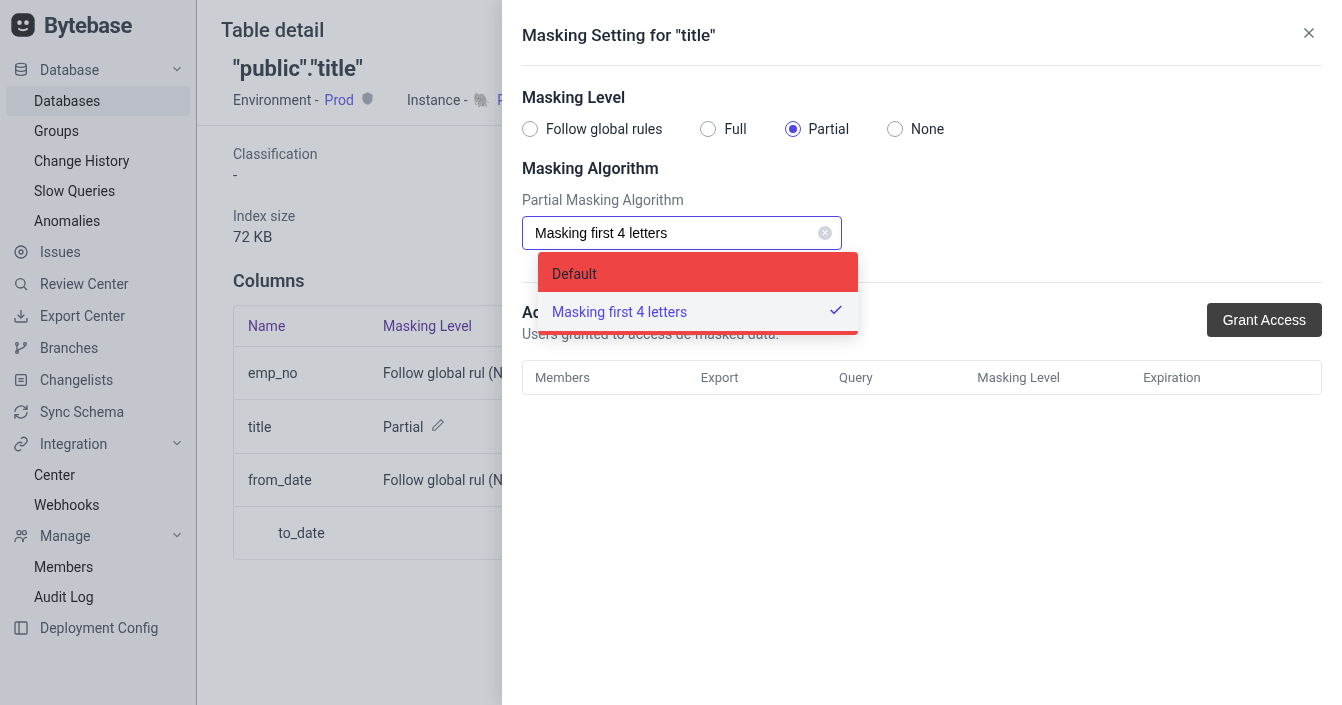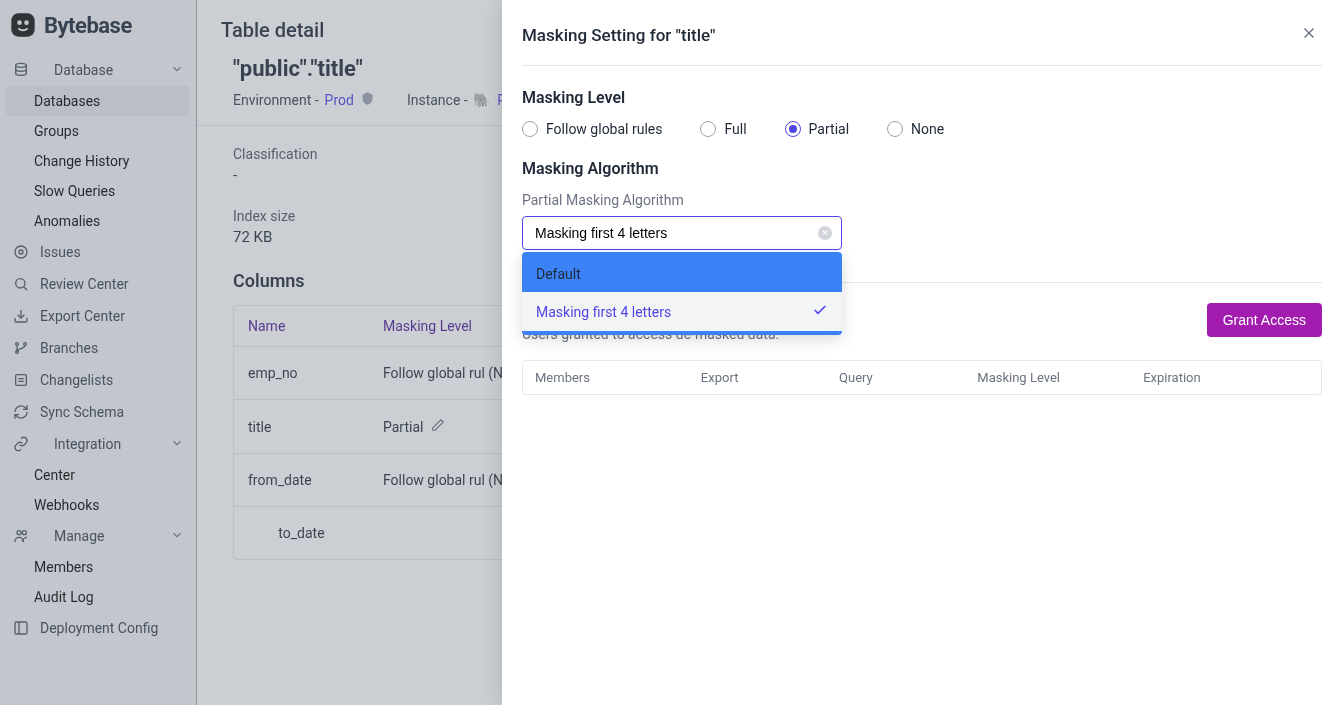--- a/index.html
+++ b/index.html
@@ -5,21 +5,21 @@
 * { box-sizing: border-box; margin: 0; padding: 0; }
 body { font-family: -apple-system, BlinkMacSystemFont, "Segoe UI", Roboto, sans-serif; font-size: 14px; color: #1f2937; width: 1342px; height: 705px; overflow: hidden; position: relative; background: #fff; }
 
 
 .sidebar { position: absolute; left: 0; top: 0; width: 197px; height: 705px; background: #f3f4f6; border-right: 1px solid #a3a3a3; }
 .logo-area { display: flex; align-items: center; padding: 10px 12px 14px 8px; gap: 6px; }
 .logo-mark { width: 30px; height: 30px; display: flex; align-items: center; justify-content: center; }
 .logo-text { font-size: 22px; font-weight: 700; letter-spacing: -0.5px; }
 .nav-item { display: flex; align-items: center; padding: 7px 12px; gap: 10px; cursor: pointer; color: #374151; }
 .nav-item.expandable { justify-content: space-between; }
-.nav-item .left { display: flex; align-items: center; gap: 24px; }
+.nav-item .left { display: flex; align-items: center; gap: 10px; }
 .nav-item .icon { width: 18px; height: 18px; display: flex; align-items: center; justify-content: center; color: #4b5563; flex-shrink: 0; }
 .nav-sub { padding: 7px 12px 7px 34px; cursor: pointer; color: #000000; }
 .nav-sub.active { background: #e5e7eb; border-radius: 4px; margin: 0 6px; padding-left: 28px; }
 .chev { color: #6b7280; }
 
 
 .main { position: absolute; left: 197px; top: 0; right: 0; height: 705px; background: #fff; padding: 0; }
 .page-title { font-size: 20px; font-weight: 500; padding: 18px 24px 14px 24px; }
 .content { padding: 0 36px; }
 .tbl-title { font-size: 22px; font-weight: 700; margin-bottom: 10px; }
@@ -49,29 +49,29 @@
 .sect-title { font-size: 16px; font-weight: 600; margin: 22px 0 14px 0; }
 .radio-row { display: flex; gap: 38px; align-items: center; }
 .radio-opt { display: flex; align-items: center; gap: 8px; cursor: pointer; }
 .radio-circle { width: 16px; height: 16px; border: 1.5px solid #9ca3af; border-radius: 50%; display: flex; align-items: center; justify-content: center; }
 .radio-circle.sel { border-color: #4f46e5; }
 .radio-circle.sel::after { content: ''; width: 8px; height: 8px; background: #4f46e5; border-radius: 50%; }
 .sub-label { color: #6b7280; font-size: 14px; margin-bottom: 8px; }
 .select-box { position: relative; width: 320px; }
 .select-input { width: 100%; border: 1px solid #4f46e5; border-radius: 4px; padding: 8px 32px 8px 12px; font-size: 14px; outline: none; }
 .clear-x { position: absolute; right: 10px; top: 50%; transform: translateY(-50%); width: 14px; height: 14px; background: #d1d5db; border-radius: 50%; display: flex; align-items: center; justify-content: center; font-size: 9px; color: #fff; cursor: pointer; }
-.dropdown { position: absolute; top: 36px; left: 0; width: 320px; background: #3b82f6; border-radius: 4px; box-shadow: 0 4px 16px rgba(0,0,0,0.15); padding: 4px 0; z-index: 10; }
+.dropdown { position: absolute; top: 36px; left: 16px; width: 320px; background: #ef4444; border-radius: 4px; box-shadow: 0 4px 16px rgba(0,0,0,0.15); padding: 4px 0; z-index: 10; }
 .dd-item { padding: 10px 14px; cursor: pointer; display: flex; justify-content: space-between; align-items: center; }
 .dd-item.sel { background: #f3f4f6; color: #4f46e5; }
 .check { color: #4f46e5; }
 .drawer-hr { border: none; border-top: 1px solid #e5e7eb; margin: 32px 0 20px 0; }
 .access-head { display: flex; justify-content: space-between; align-items: flex-start; }
 .access-title { font-size: 16px; font-weight: 600; }
 .access-sub { color: #6b7280; font-size: 14px; margin-top: 4px; }
-.grant-btn { background: #a21caf; color: #fff; border: none; border-radius: 4px; padding: 9px 16px; font-size: 14px; cursor: pointer; }
+.grant-btn { background: #404040; color: #fff; border: none; border-radius: 4px; padding: 9px 16px; font-size: 14px; cursor: pointer; }
 .access-table { margin-top: 18px; border: 1px solid #e5e7eb; border-radius: 4px; }
 .access-table .row { display: flex; padding: 9px 12px; font-size: 13px; color: #6b7280; }
 .access-table .col { flex: 1; }
 .access-table .col.m { flex: 1.2; }
 </style>
 </head>
 <body>
 
 <div class="sidebar">
   <div class="logo-area">

